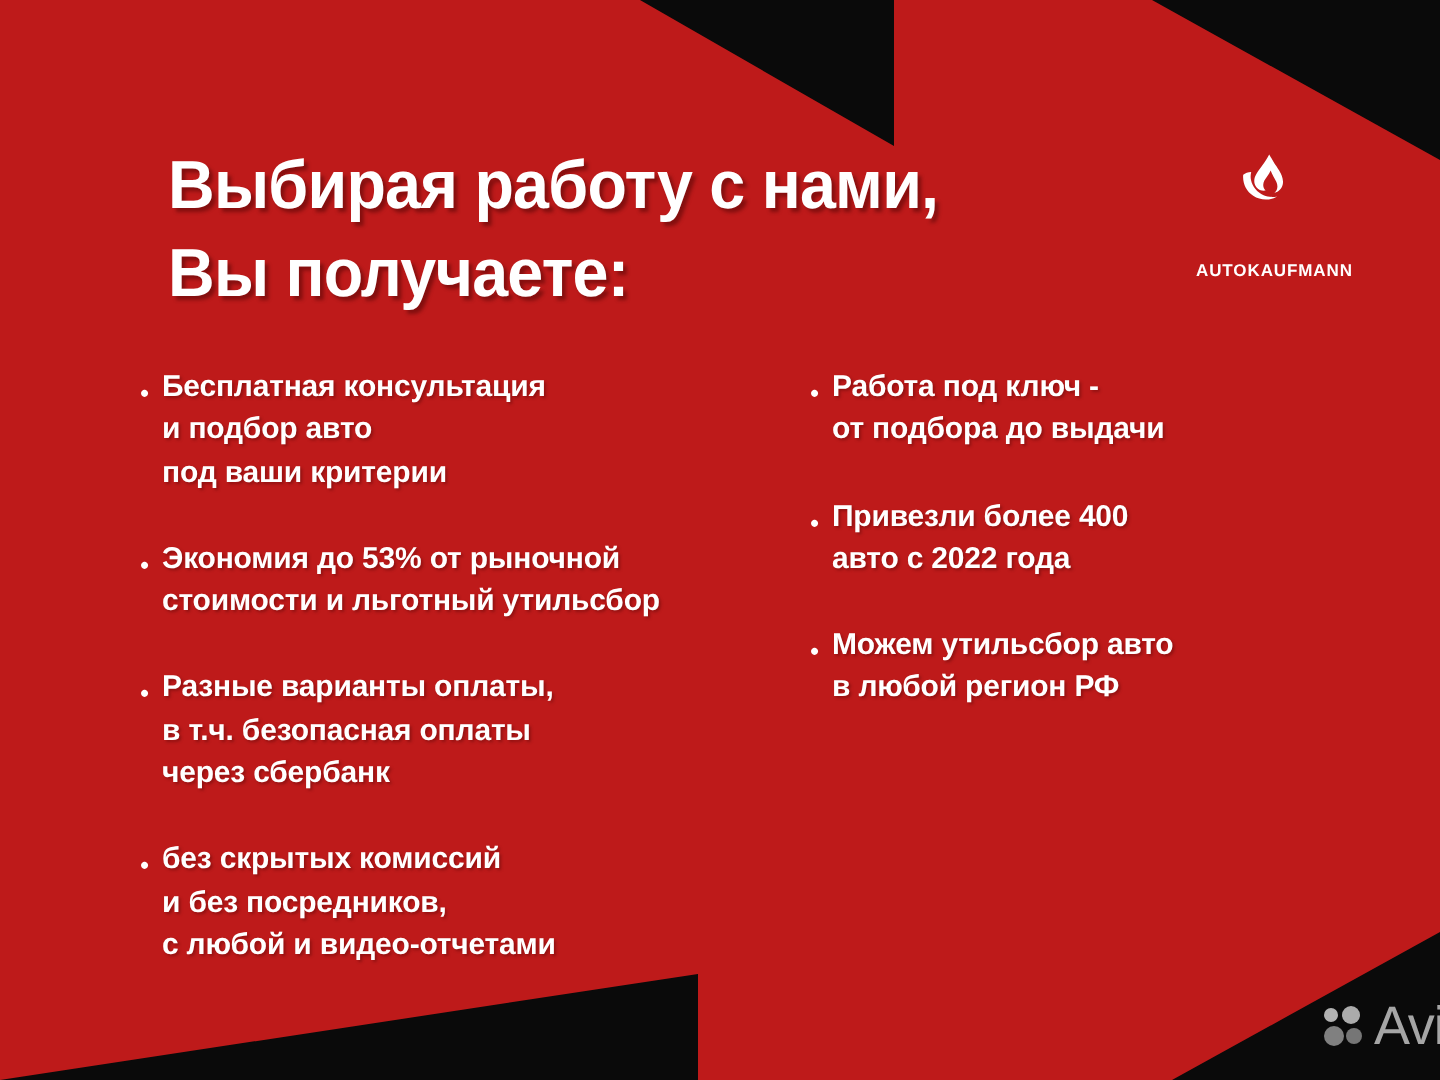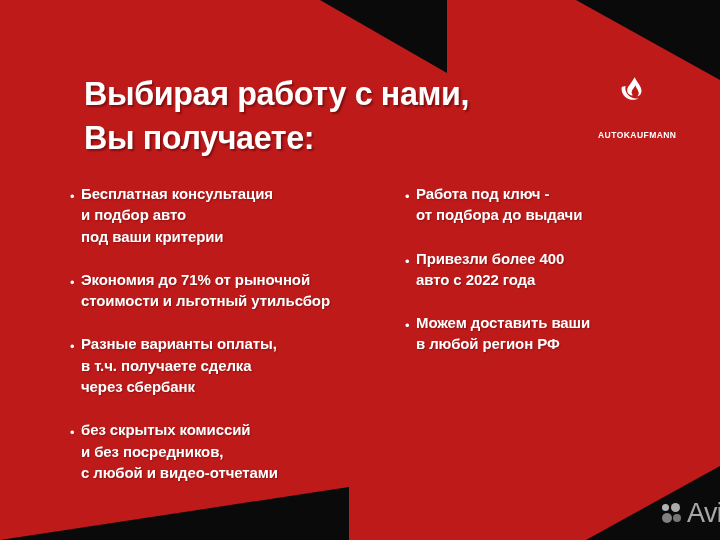--- a/index.html
+++ b/index.html
@@ -166,29 +166,29 @@
         <span class="dot">•</span>
         <span class="btext">
           <span>Бесплатная консультация</span>
           <span>и подбор авто</span>
           <span>под ваши критерии</span>
         </span>
       </div>
       <div class="bullet">
         <span class="dot">•</span>
         <span class="btext">
-          <span>Экономия до 71% от рыночной</span>
+          <span>Экономия до 53% от рыночной</span>
           <span>стоимости и льготный утильсбор</span>
         </span>
       </div>
       <div class="bullet">
         <span class="dot">•</span>
         <span class="btext">
           <span>Разные варианты оплаты,</span>
-          <span>в т.ч. получаете сделка</span>
+          <span>в т.ч. безопасная оплаты</span>
           <span>через сбербанк</span>
         </span>
       </div>
       <div class="bullet">
         <span class="dot">•</span>
         <span class="btext">
           <span>без скрытых комиссий</span>
           <span>и без посредников,</span>
           <span>с любой и видео-отчетами</span>
         </span>
@@ -206,21 +206,21 @@
       <div class="bullet">
         <span class="dot">•</span>
         <span class="btext">
           <span>Привезли более 400</span>
           <span>авто с 2022 года</span>
         </span>
       </div>
       <div class="bullet">
         <span class="dot">•</span>
         <span class="btext">
-          <span>Можем доставить ваши</span>
+          <span>Можем утильсбор авто</span>
           <span>в любой регион РФ</span>
         </span>
       </div>
     </div>
 
   <div id="avito">
     <span id="avito-dots">
       <i class="d1"></i>
       <i class="d2"></i>
       <i class="d3"></i>

